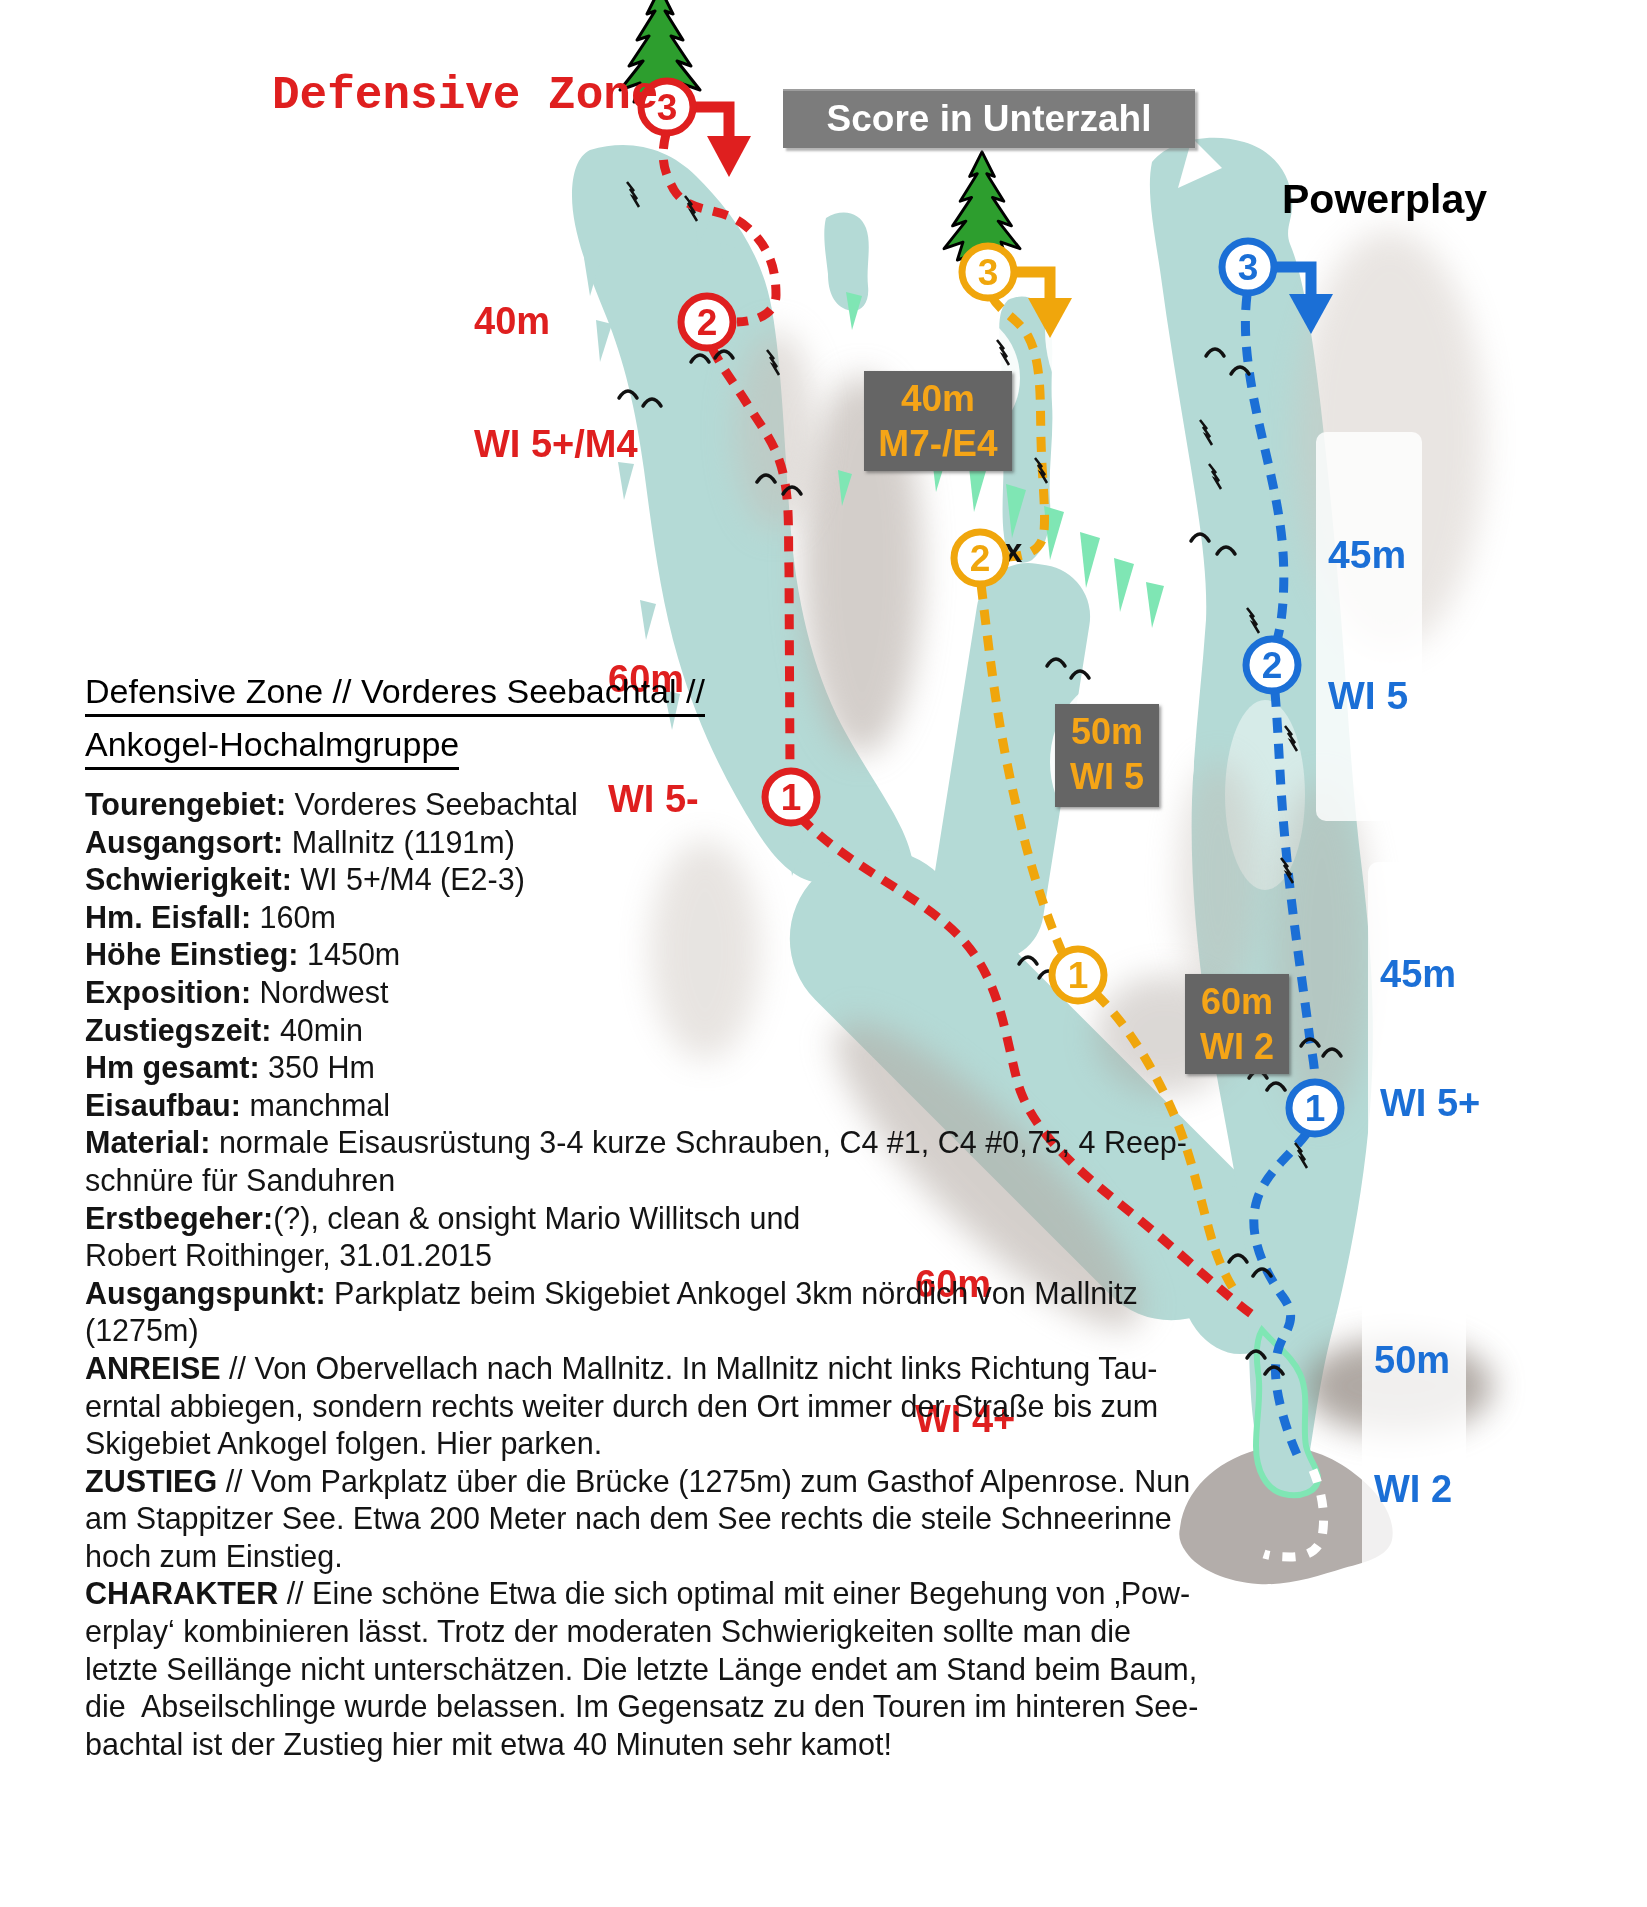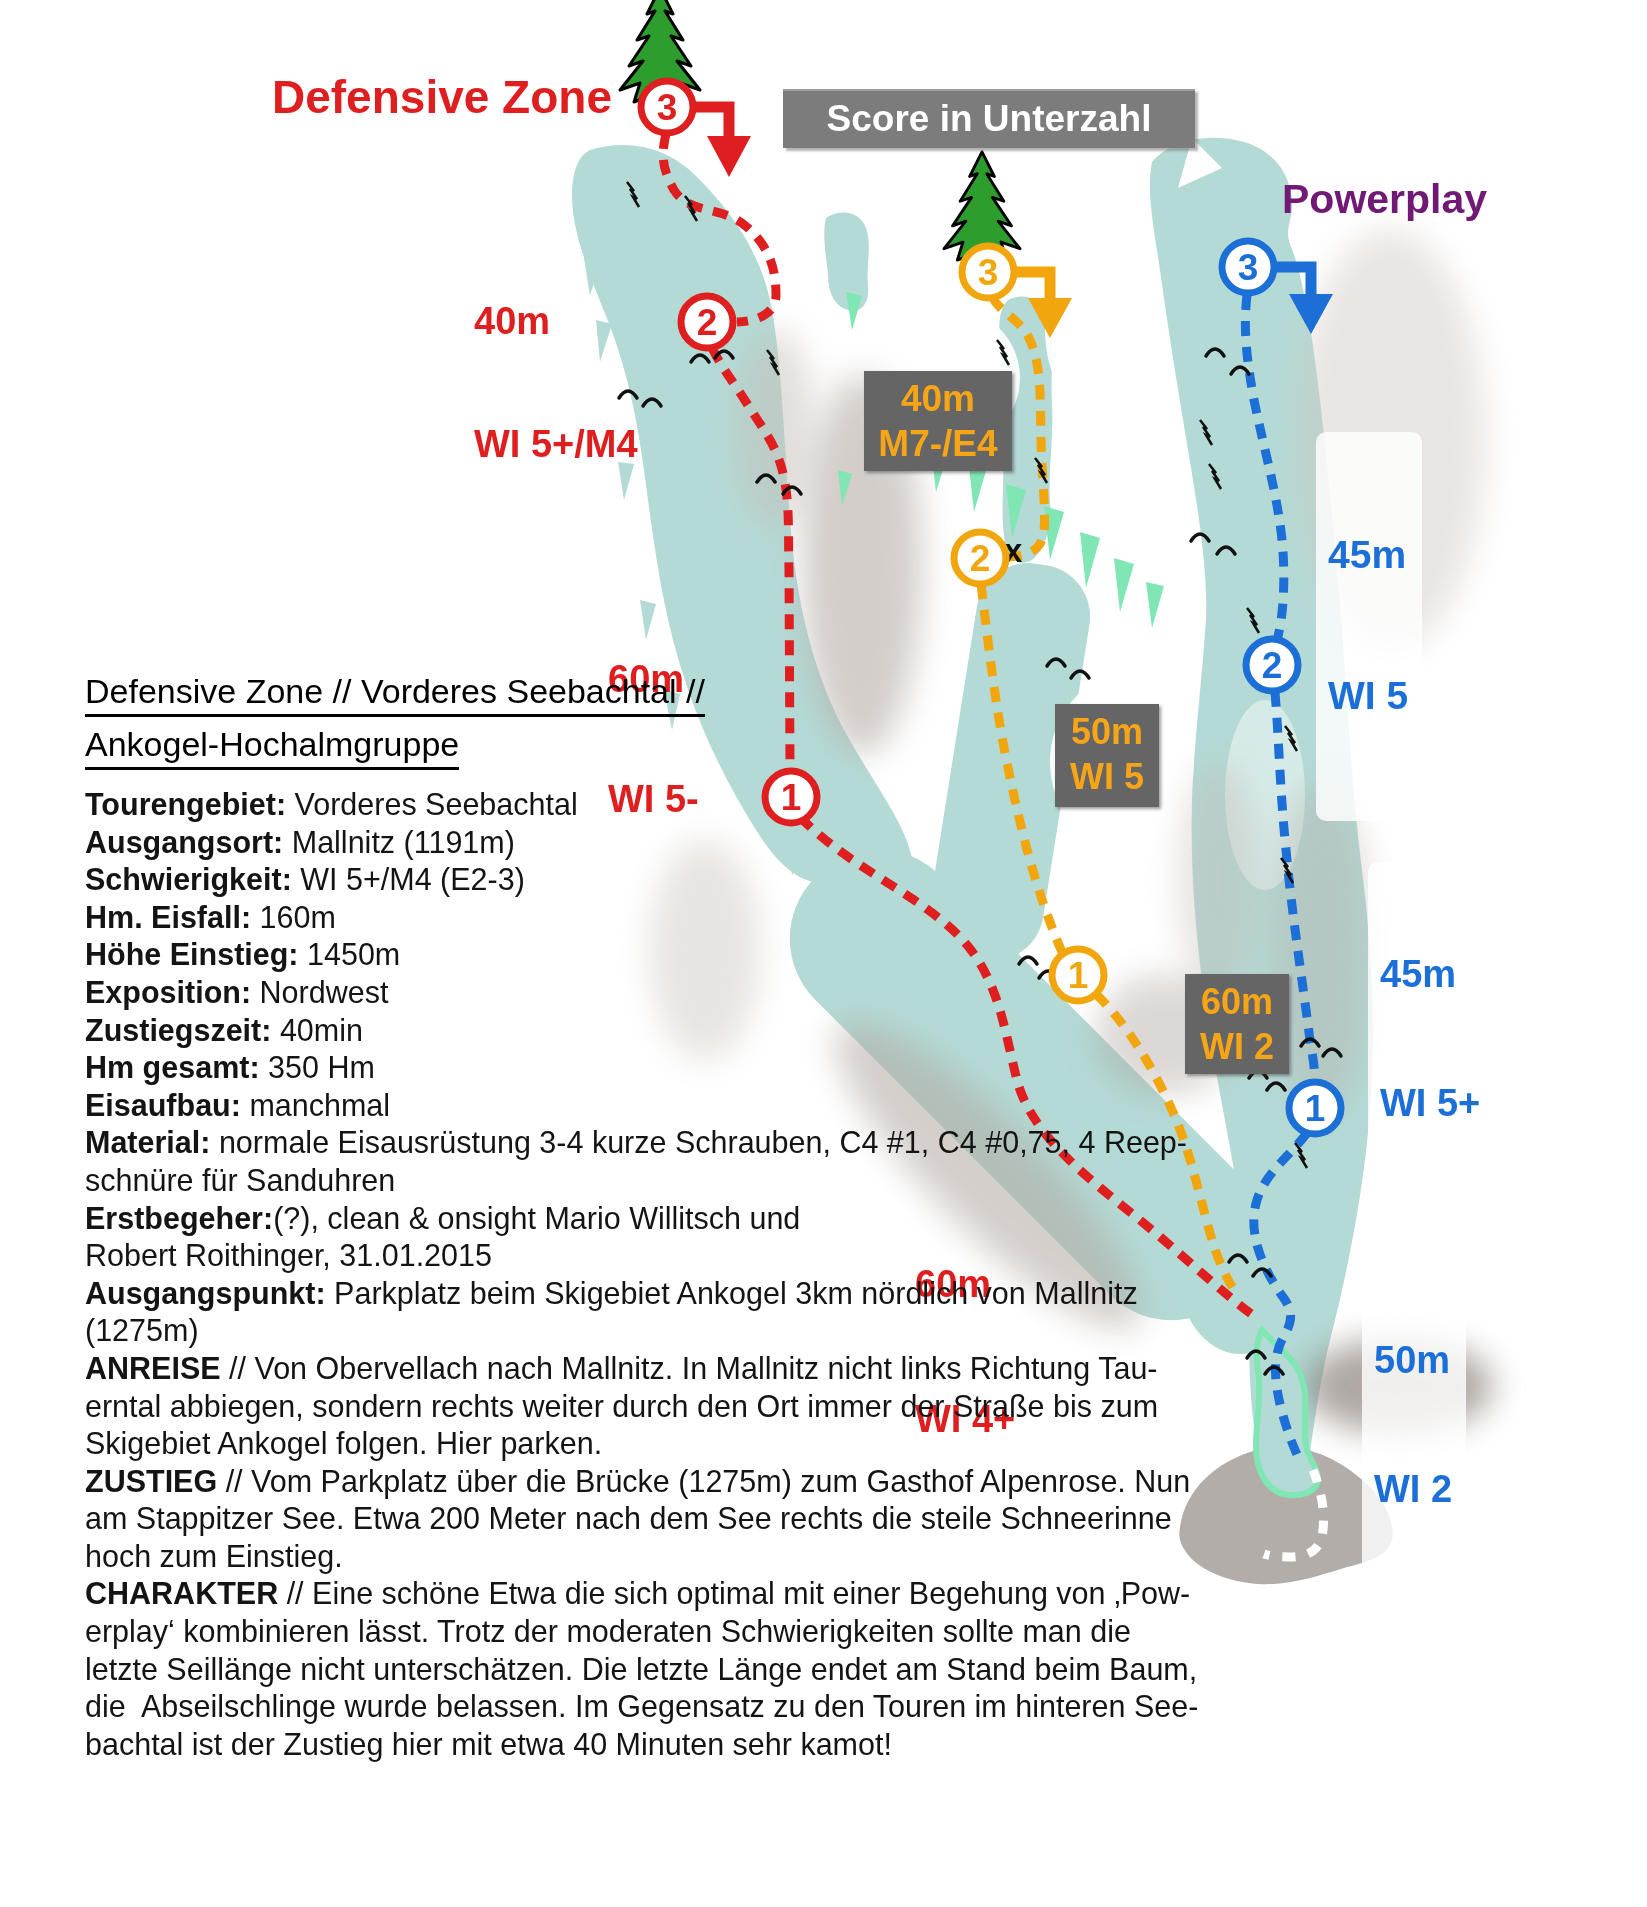--- a/index.html
+++ b/index.html
@@ -1,22 +1,22 @@
 <!DOCTYPE html>
 <html><head>
 <meta charset="utf-8">
 <style>
   html,body{margin:0;padding:0;background:#ffffff;}
   .page{position:relative;width:1647px;height:1907px;background:#ffffff;overflow:hidden;
         font-family:"Liberation Sans", sans-serif;color:#1a1a1a;}
   svg.art{position:absolute;left:0;top:0;z-index:1;}
   .overlay{position:absolute;z-index:3;}
   
-  .title-red{left:272px;top:70px;font-size:46px;font-weight:bold;color:#df1f1f;white-space:pre;}
-  .title-blue{left:1282px;top:176px;font-size:41px;font-weight:bold;color:#701a75;white-space:pre;}
+  .title-red{left:272px;top:70px;font-size:46px;font-weight:bold;color:#df1f1f;white-space:pre;font-family:Liberation Mono, monospace;}
+  .title-blue{left:1282px;top:176px;font-size:41px;font-weight:bold;color:#000000;white-space:pre;}
   .banner{left:783px;top:89px;width:412px;height:59px;background:#7c7c7c;
           box-shadow:3px 3px 2px rgba(120,120,120,.55), inset 0 2px 0 rgba(255,255,255,.25);
           text-align:center;line-height:59px;font-size:37px;font-weight:bold;color:#ffffff;white-space:pre;}
   
   .plabel{position:absolute;z-index:3;font-weight:bold;white-space:pre;}
   .pl-red{color:#df1f1f;}
   .lab-red3{left:474px;top:219px;font-size:38px;line-height:41px;}
   .lab-red2{left:608px;top:579px;font-size:38px;line-height:40px;}
   .lab-red1{left:915px;top:1172px;font-size:38px;line-height:45px;}
   .blabel{position:absolute;z-index:3;background:rgba(255,255,255,.82);border-radius:10px;

